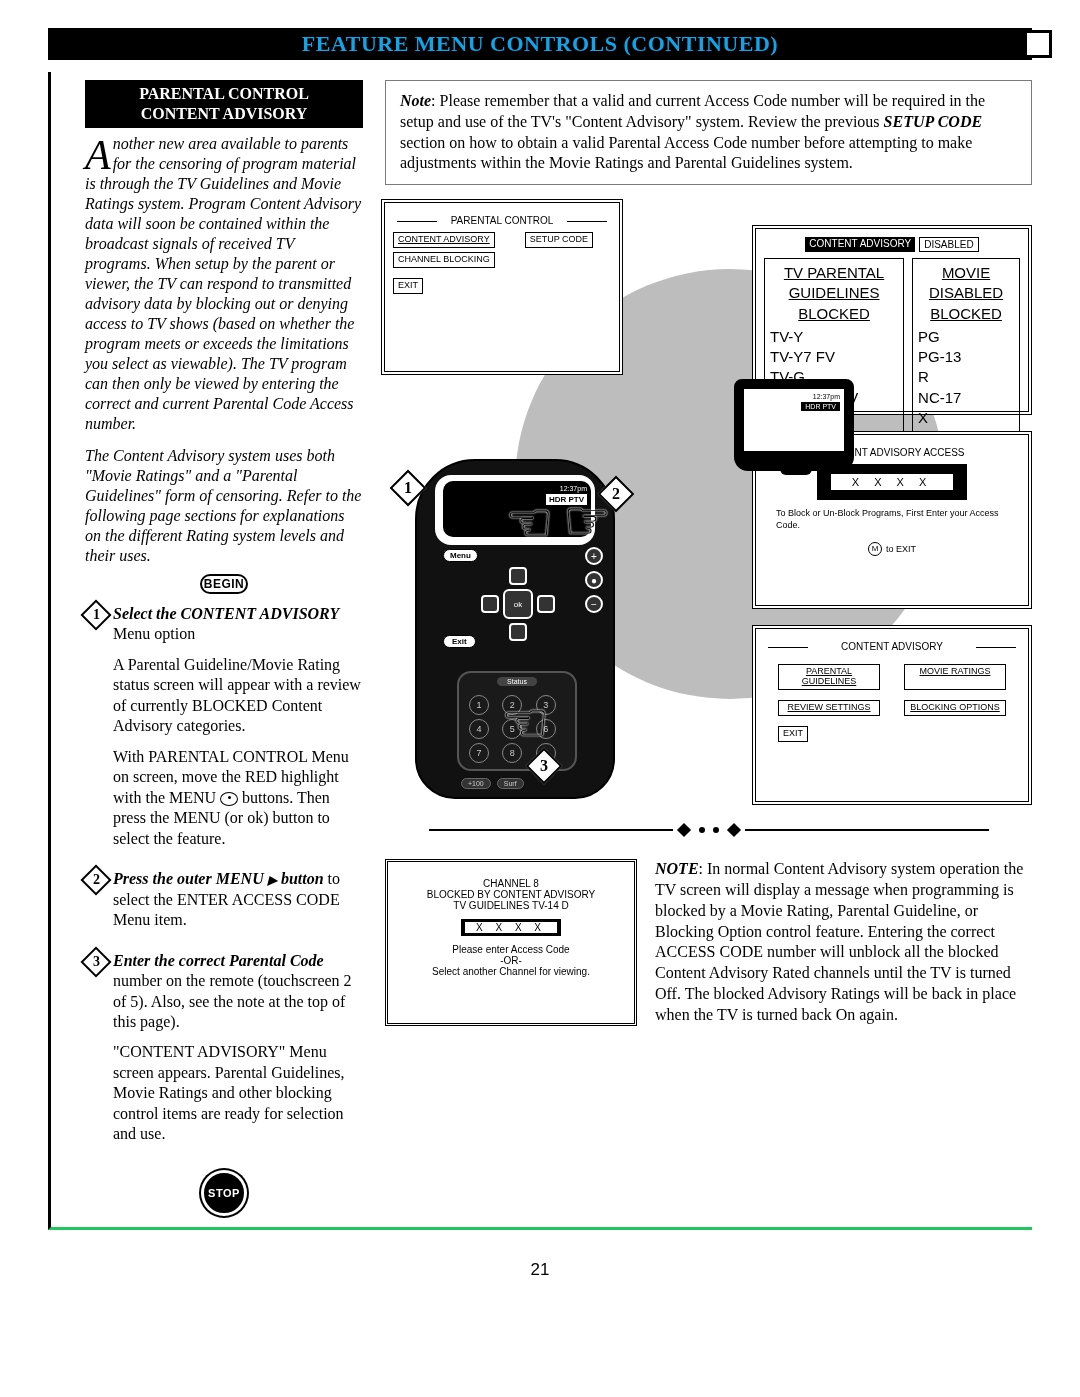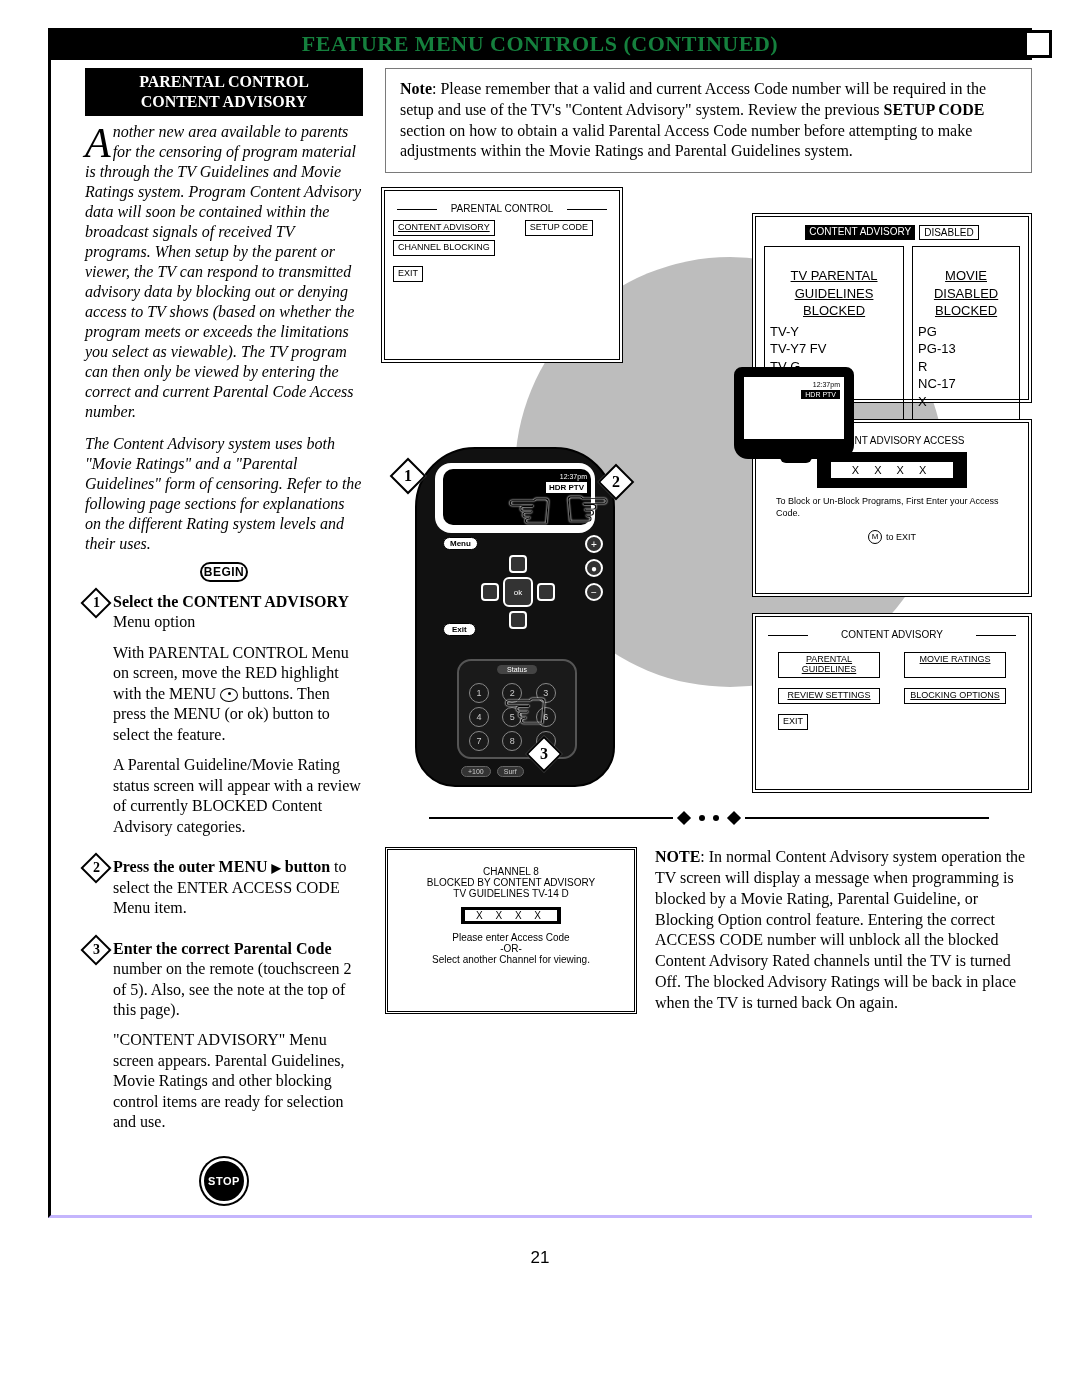--- a/index.html
+++ b/index.html
@@ -11,21 +11,21 @@
     color: #000;
   }
   .page {
     width: 1080px;
     margin: 0 auto;
     padding: 28px 48px 40px 48px;
     position: relative;
   }
   .header-bar {
     background: #000;
-    color: #15803d;
+    color: #0ea5e9;
     height: 32px;
     display: flex;
     align-items: center;
     justify-content: center;
     font-size: 22px;
     font-weight: bold;
     font-variant: small-caps;
     letter-spacing: 0.5px;
     position: relative;
   }
@@ -33,22 +33,22 @@
     position: absolute;
     right: -20px;
     top: 2px;
     width: 28px;
     height: 28px;
     border: 3px solid #000;
     background: #fff;
   }
   .content-frame {
     border-left: 3px solid #000;
-    border-bottom: 3px solid #c4b5fd;
-    margin-top: 0;
+    border-bottom: 3px solid #22c55e;
+    margin-top: 12px;
     padding: 8px 0 14px 34px;
   }
   .columns {
     display: flex;
     gap: 22px;
   }
   .col-left {
     width: 278px;
     flex: none;
   }
@@ -125,21 +125,21 @@
   }
   .step {
     display: flex;
     align-items: flex-start;
     margin-top: 10px;
     font-size: 16px;
     line-height: 1.28;
   }
   .step-body { flex: 1; }
   .step-body p { margin: 0 0 10px 0; }
-  .bold { font-weight: bold; }
+  .bold { font-weight: bold; font-style: italic; }
   .note-box {
     border: 1px solid #7a7a7a;
     background: #fff;
     padding: 10px 14px;
     font-size: 16px;
     line-height: 1.3;
   }
   .diagram-area {
     position: relative;
     margin-top: 14px;
@@ -186,21 +186,21 @@
     line-height: 1.1;
     display:inline-block;
   }
   .osd-sel { text-decoration: underline; }
   .osd-exit { margin-top: 10px; }
   .osd2 { right: 0; top: 26px; width: 280px; height: 190px; }
   .ca-head { display:flex; justify-content:center; gap:4px; font-size:10px;}
   .ca-head span:first-child{ background:#000; color:#fff; padding:1px 4px;}
   .ca-head span:last-child{ border:1px solid #000; padding:1px 4px;}
   .ca-cols { display:flex; gap:8px; justify-content:center; margin-top:6px;}
-  .ca-colbox { border:1px solid #000; padding:20px 5px; font-size:13px; line-height:1.35; text-align:left;}
+  .ca-colbox { border:1px solid #000; padding:4px 5px; font-size:15px; line-height:1.35; text-align:left;}
   .ca-colbox .hd { text-align:center; text-decoration:underline; margin-bottom:3px;}
   .ca-legend { font-size:9px; margin-top:8px; text-align:center; line-height:1.6;}
   .circ { display:inline-flex; width:14px; height:14px; border:1px solid #000; border-radius:50%; align-items:center; justify-content:center; font-size:8px; margin-right:4px; vertical-align:middle;}
   .osd3 { right:0; top:232px; width:280px; height:178px; }
   .code-bar { background:#000; color:#fff; text-align:center; font-size:11px; letter-spacing:6px; padding:6px 0; width:150px; margin:6px auto; border:2px solid #000;}
   .code-bar-inner{background:#fff;color:#000;margin:2px 12px;padding:2px 0;}
   .osd3 .txt { font-size:9px; padding:2px 12px; line-height:1.3;}
   .osd4 { right:0; top:426px; width:280px; height:180px;}
   .osd4-grid { display:grid; grid-template-columns:1fr 1fr; gap:10px 24px; padding:6px 14px;}
   .osd4-grid .osd-item{ text-align:center; text-decoration:underline;}
@@ -317,22 +317,22 @@
         <div style="text-align:center;margin-top:8px">
           <span class="begin-badge">BEGIN</span>
         </div>
 
         <div class="step">
           <span class="step-num">
               <span>1</span>
             </span>
           <div class="step-body">
             <p><span class="bold">Select the CONTENT ADVISORY</span><span> Menu option</span></p>
+            <p>A Parental Guideline/Movie Rating status screen will appear with a review of currently BLOCKED Content Advisory categories.</p>
             <p><span>With PARENTAL CONTROL Menu on screen, move the RED highlight with the MENU </span><span class="menu-glyph"></span><span> buttons. Then press the MENU (or ok) button to select the feature.</span></p>
-            <p>A Parental Guideline/Movie Rating status screen will appear with a review of currently BLOCKED Content Advisory categories.</p>
           </div>
         </div>
 
         <div class="step">
           <span class="step-num">
               <span>2</span>
             </span>
           <div class="step-body">
             <p><span class="bold">Press the outer MENU </span><span class="bold tri-r"></span><span class="bold"> button</span><span> to select the ENTER ACCESS CODE Menu item.</span></p>
           </div>

